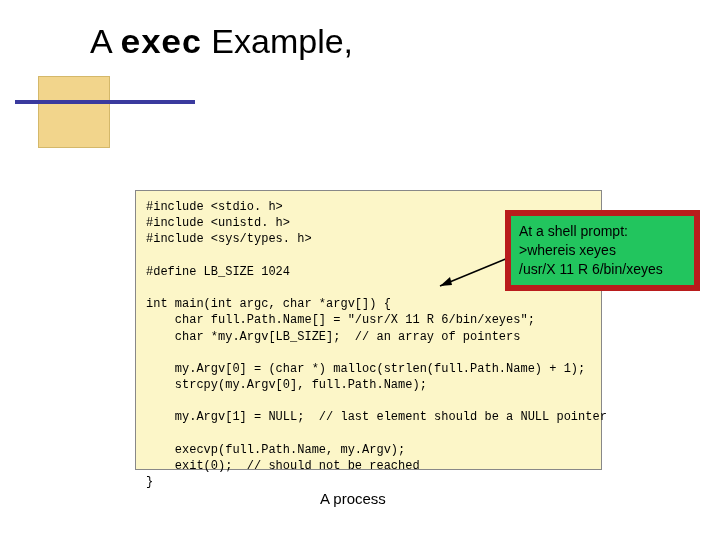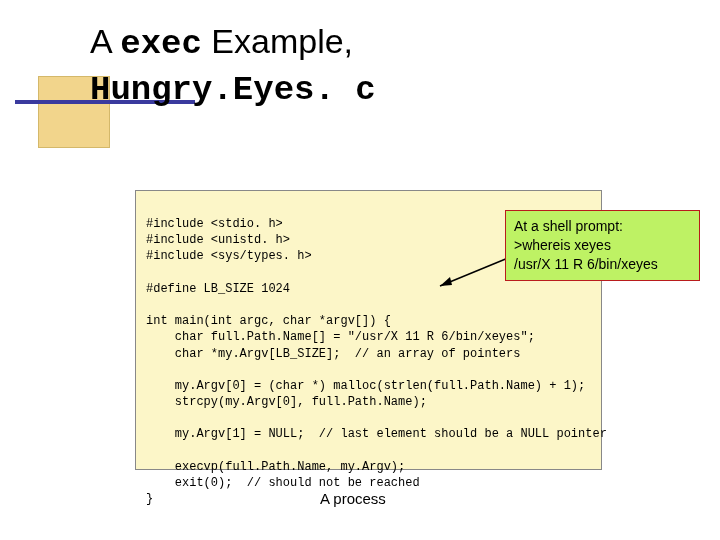--- a/index.html
+++ b/index.html
@@ -43,36 +43,36 @@
   }
   .title .mono { font-family: "Courier New", monospace; font-weight: bold; }
   .code-box {
     position: absolute;
     left: 135px;
     top: 190px;
     width: 467px;
     height: 280px;
     background: #fcf6c8;
     border: 1px solid #888;
-    padding: 25px 10px;
+    padding: 8px 10px;
     box-sizing: border-box;
     font-family: "Courier New", monospace;
     font-size: 12px;
     line-height: 1.35;
     color: #000;
     white-space: pre;
     z-index: 1;
   }
   .callout {
     position: absolute;
     left: 505px;
     top: 210px;
     width: 195px;
-    background: #bef264;
-    border: 1px solid #b91c1c;
+    background: #22c55e;
+    border: 6px solid #b91c1c;
     font-family: Verdana, Arial, sans-serif;
     font-size: 14px;
     line-height: 1.35;
     padding: 6px 8px;
     box-sizing: border-box;
     z-index: 4;
     white-space: pre-line;
   }
   .arrow {
     position: absolute;
@@ -91,21 +91,21 @@
     color: #000;
   }
 </style>
 </head>
 <body>
 
 <div class="accent-box"></div>
 <div class="accent-bar"></div>
 
 <div class="title"><span>A </span><span class="mono">exec</span><span> Example,
-</span><span class="mono">Hungry.Eyes. c</span></div>
+</span></div>
 
 <div class="code-box">#include &lt;stdio. h&gt;
 #include &lt;unistd. h&gt;
 #include &lt;sys/types. h&gt;
 
 #define LB_SIZE 1024
 
 int main(int argc, char *argv[]) {
     char full.Path.Name[] = "/usr/X 11 R 6/bin/xeyes";
     char *my.Argv[LB_SIZE];  // an array of pointers

